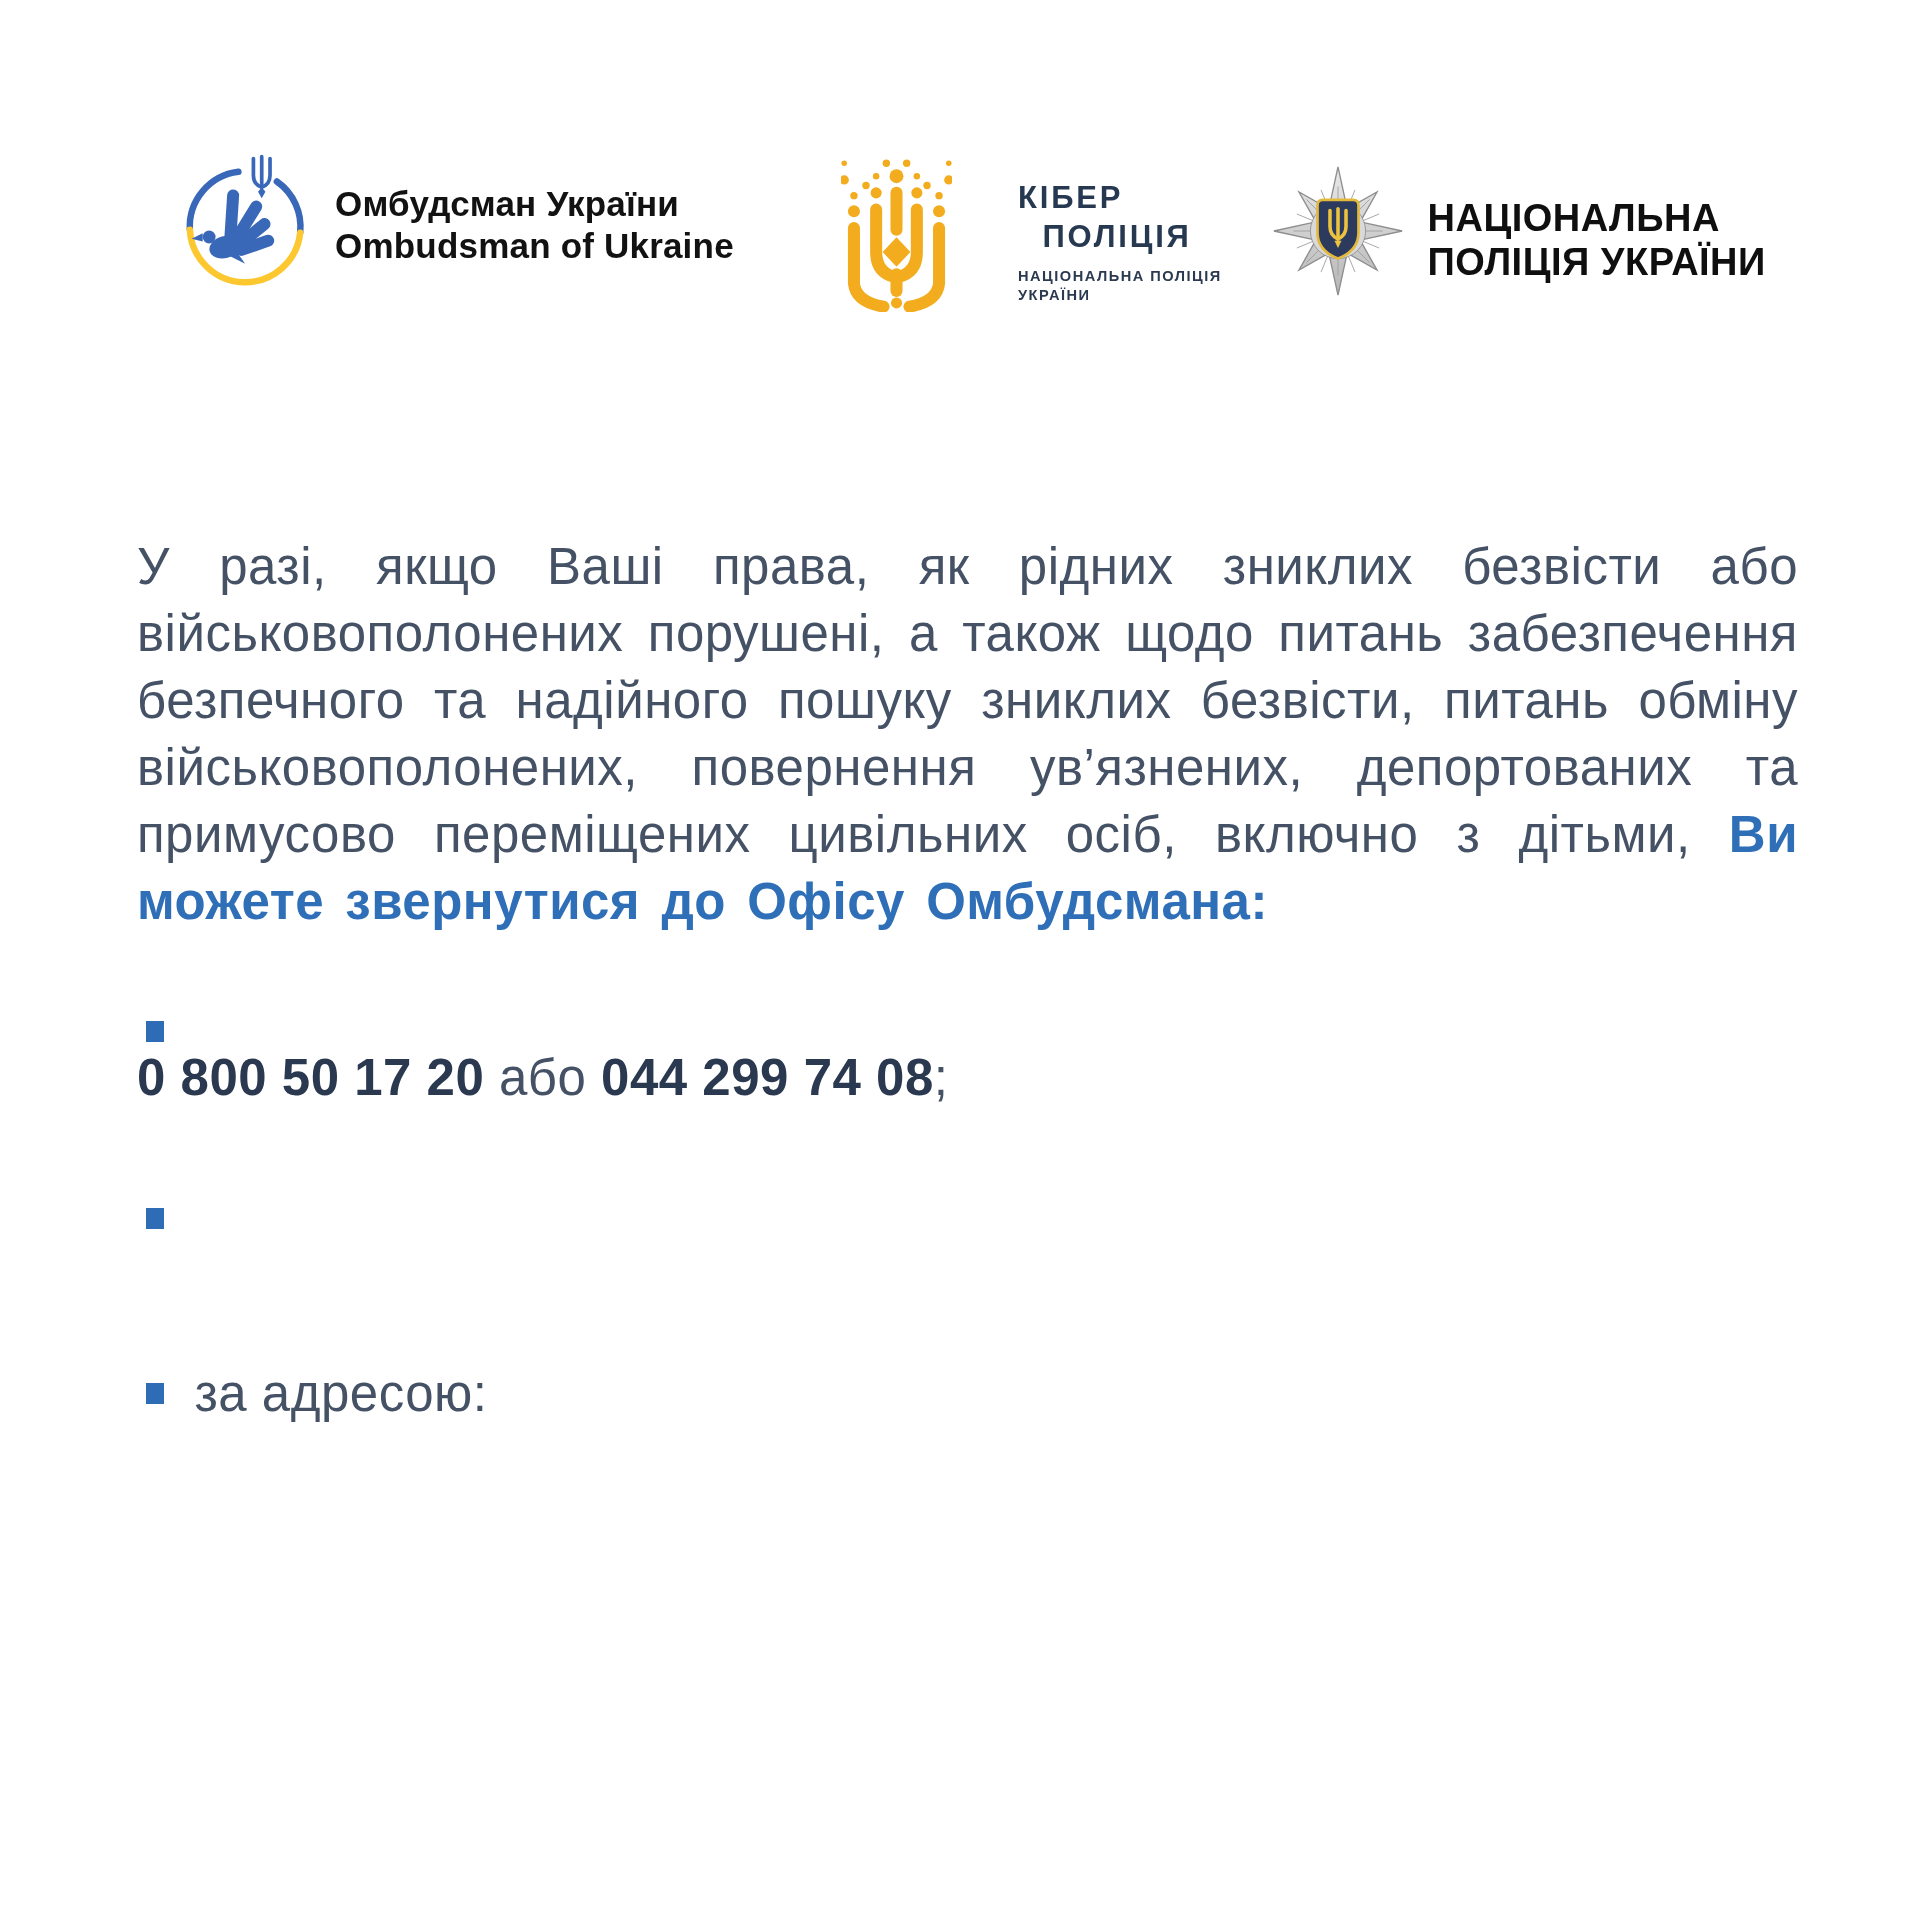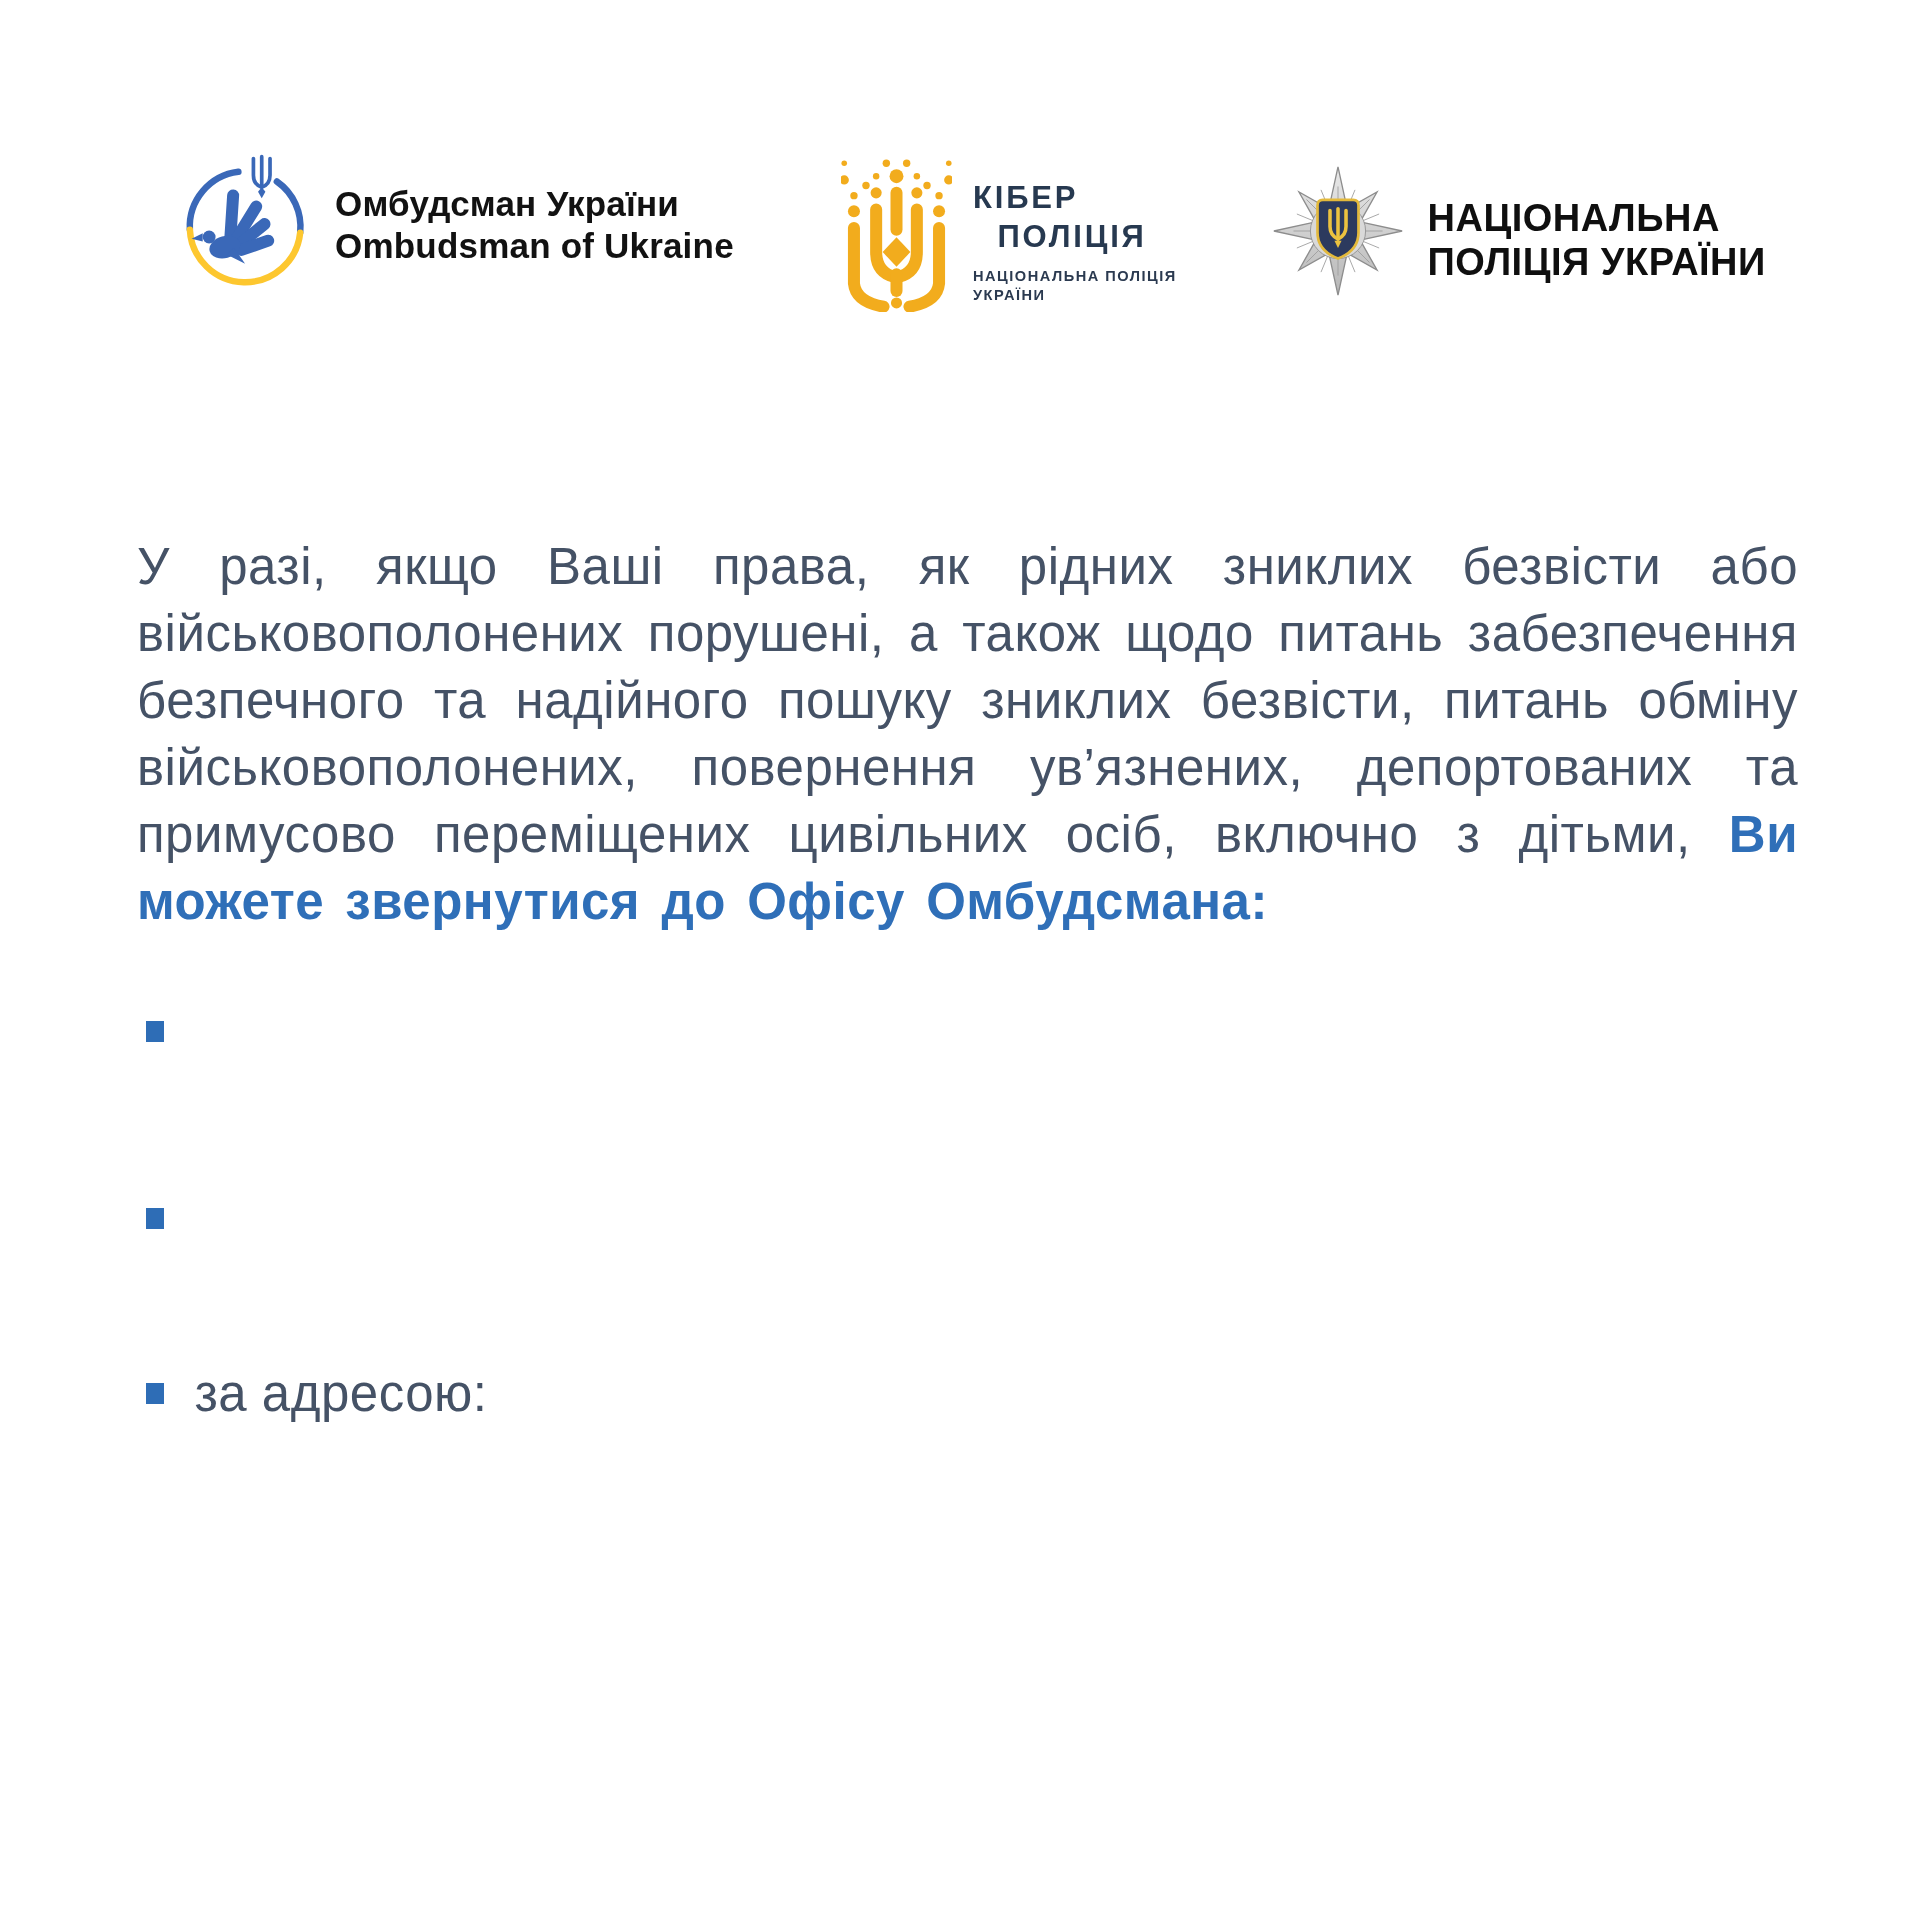--- a/index.html
+++ b/index.html
@@ -6,21 +6,21 @@
   .canvas {
     position:relative; width:1928px; height:1620px; background:#ffffff;
     font-family:"Liberation Sans", sans-serif; overflow:hidden;
   }
 
   
   .logo-omb { position:absolute; left:175px; top:153px; display:flex; align-items:center; }
   .logo-omb svg { width:143px; height:143px; display:block; }
   .omb-text { margin-left:17px; font-weight:bold; font-size:35px; line-height:42px; color:#121212; letter-spacing:0.2px; }
 
-  .logo-cyber { position:absolute; left:841px; top:144px; display:flex; }
+  .logo-cyber { position:absolute; left:841px; top:144px; display:flex;gap:45px; }
   .cyber-mark { width:111px; height:168px; display:block; }
   .cyber-text { margin-left:21px; margin-top:36px; color:#273950; }
   .cyber-l1 { font-size:31px; font-weight:bold; letter-spacing:2.8px; }
   .cyber-l2 { font-size:31px; font-weight:bold; letter-spacing:2.8px; margin-left:24.5px; margin-top:2.8px; }
   .cyber-sub { margin-top:12.2px; font-size:14.6px; letter-spacing:1.5px; width:245px; line-height:19px; font-weight:bold; color:#2b3a50; }
 
   .logo-police { position:absolute; left:1273px; top:160px; display:flex; }
   .police-badge { width:130px; height:134px; display:block; margin-top:3.8px; }
   .police-text { margin-left:24.5px; margin-top:36px; font-size:38px; font-weight:bold; line-height:44px; color:#0f0f0f; width:395px; letter-spacing:0.5px; }
 
@@ -169,20 +169,21 @@
     <div class="police-text">НАЦІОНАЛЬНА ПОЛІЦІЯ УКРАЇНИ</div>
   </div>
 
 
   <p class="para"><span>У разі, якщо Ваші права, як рідних зниклих безвісти або військовополонених порушені, а також щодо питань забезпечення безпечного та надійного пошуку зниклих безвісти, питань обміну військовополонених, повернення ув’язнених, депортованих та примусово переміщених цивільних осіб, включно з дітьми, </span><span class="hl">Ви можете звернутися до Офісу Омбудсмана:</span></p>
 
   <div class="bullet b1">
     <div class="b-line1">
       <span class="b-sq"></span>
     </div>
+    <div class="b-line2"><span class="bold">0 800 50 17 20</span><span> або </span><span class="bold">044 299 74 08</span><span>;</span></div>
   </div>
 
   <div class="bullet b2">
     <div class="b-line1">
       <span class="b-sq"></span>
     </div>
   </div>
 
   <div class="bullet b3">
     <div class="b-line1">

